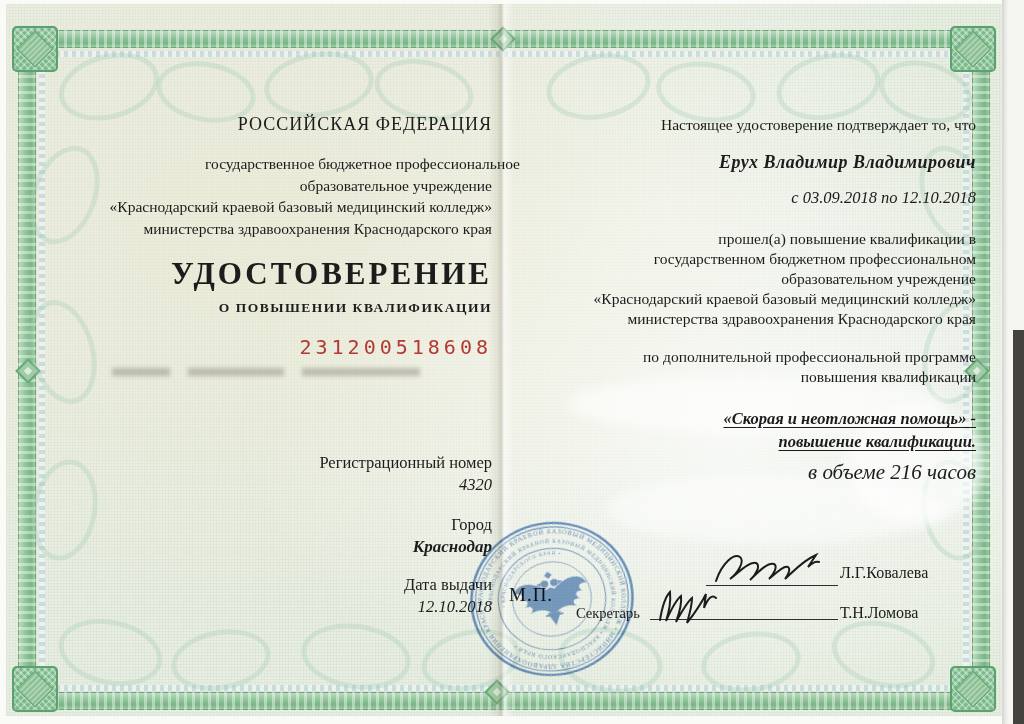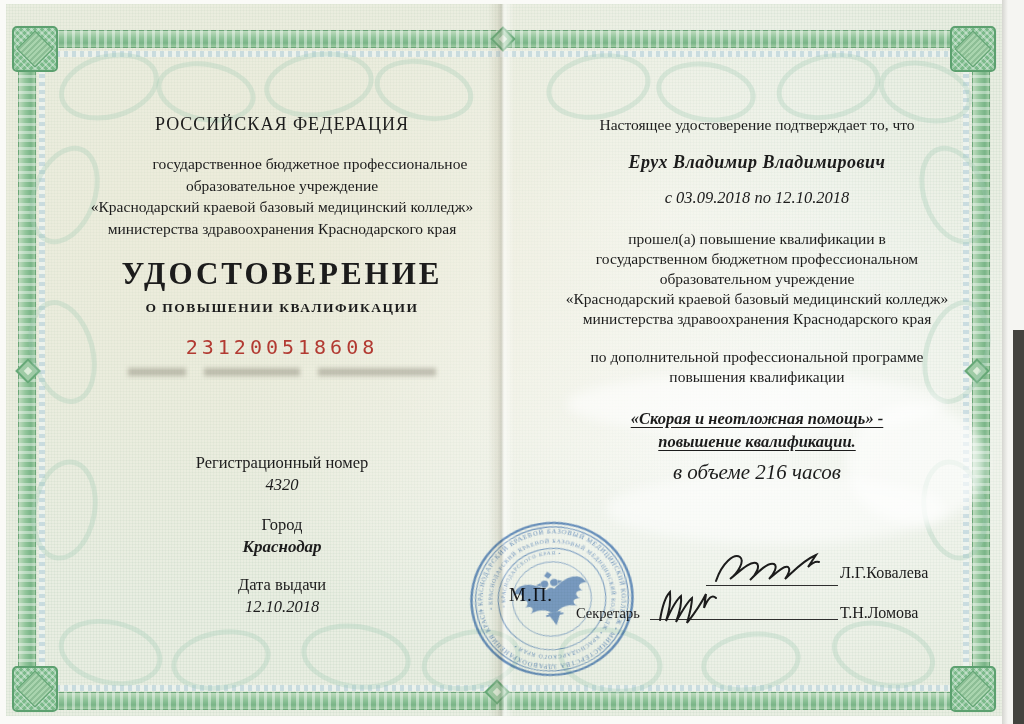--- a/index.html
+++ b/index.html
@@ -42,21 +42,21 @@
     border:1px solid #5ca06f;transform:rotate(45deg);
     background-image:repeating-linear-gradient(90deg, rgba(90,150,105,.35) 0 2px, transparent 2px 4px);}
   .mid-diamond{position:absolute;width:18px;height:18px;background:#9fcba6;
     border:2px solid #66a877;transform:rotate(45deg);box-sizing:border-box;}
   .mid-diamond::after{content:"";position:absolute;inset:4px;background:#dcecd9;}
   .g-loop{position:absolute;border:5px solid rgba(158,202,180,.30);border-radius:50%;}
   
   .page{position:absolute;text-align:center;}
   .page-left{left:34px;top:0;width:452px;}
   .page-right{left:500px;top:0;width:470px;}
-  .tline{position:absolute;left:16px;width:100%;}
+  .tline{position:absolute;left:0;width:100%;text-align:right;}
   .country{font-size:18px;letter-spacing:1px;}
   .inst{font-size:15.5px;line-height:21.5px;}
   .doc-title{font-size:31px;font-weight:bold;letter-spacing:3px;}
   .doc-sub{font-size:13.5px;font-weight:bold;letter-spacing:1.5px;}
   .blank-num{font-family:"DejaVu Sans Mono", monospace;font-size:20px;
     letter-spacing:4px;color:#b23a32;}
   .imprint{display:flex;justify-content:center;gap:18px;}
   .imprint span{display:block;height:8px;background:rgba(118,112,96,.38);filter:blur(2px);}
   .lbl{font-size:16.5px;}
   .val-i{font-size:16.5px;font-style:italic;}

